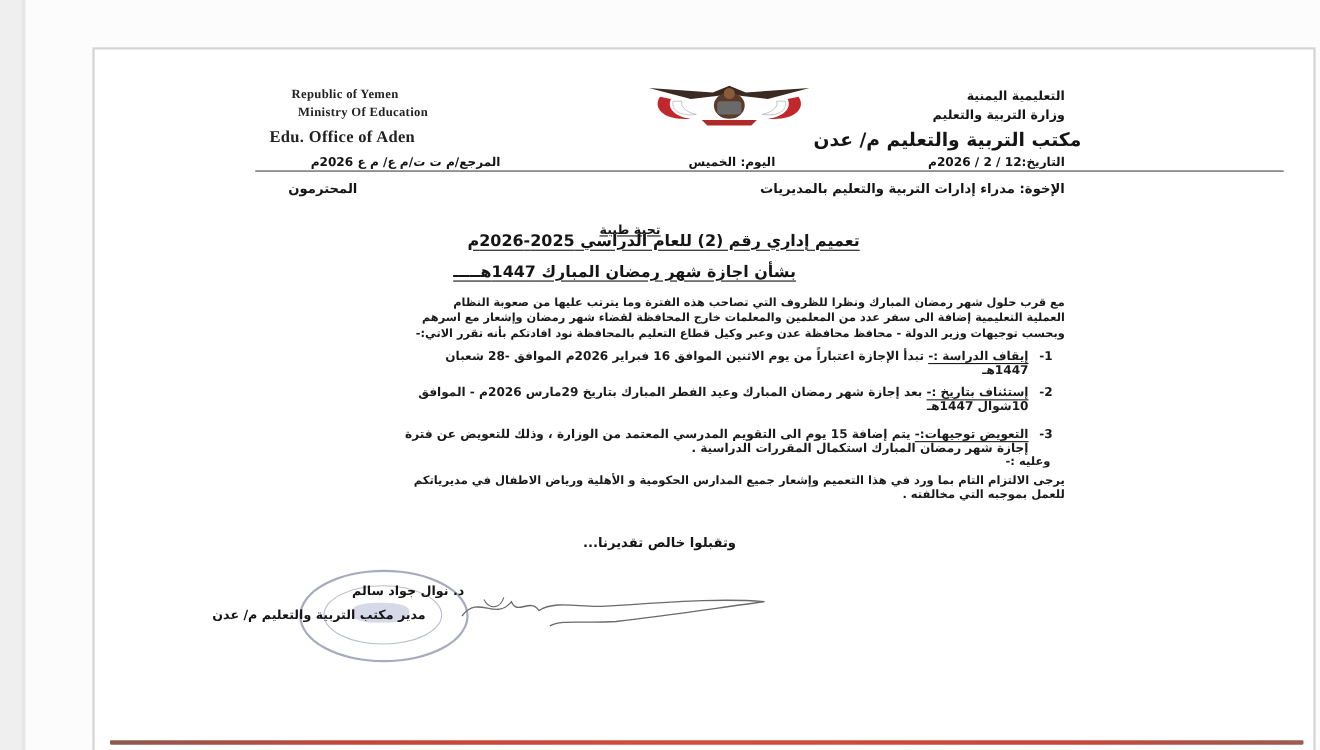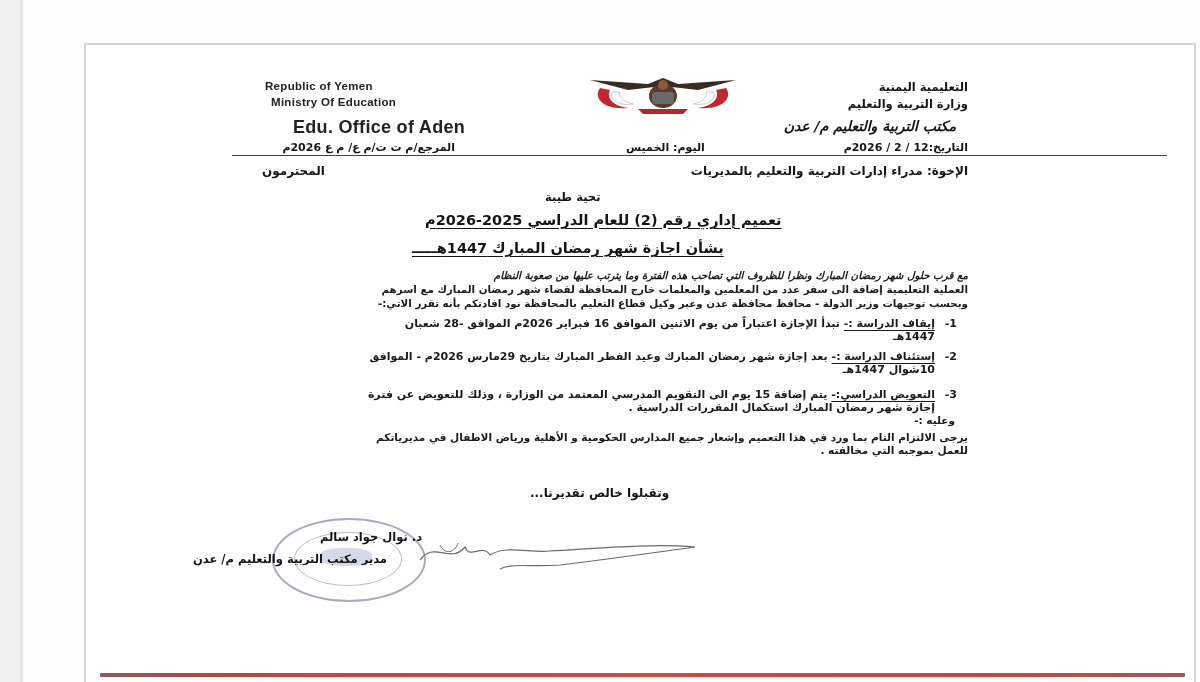--- a/index.html
+++ b/index.html
@@ -1,92 +1,92 @@
 <!DOCTYPE html>
 <html><head>
 <meta charset="utf-8">
 <style>
   html,body{margin:0;padding:0;}
   body{width:1200px;height:682px;overflow:hidden;background:#fcfcfc;position:relative;font-family:"DejaVu Sans",sans-serif;color:#111;}
   .left-strip{position:absolute;left:0;top:0;width:20px;height:682px;background:#efefef;border-right:3px solid #e6e6e6;}
   .page{position:absolute;left:84px;top:43px;width:1112px;height:660px;background:#fff;border:2px solid #d4d4d4;border-right:2px solid #d4d4d4;box-sizing:border-box;}
   .abs{position:absolute;white-space:nowrap;}
-  .en{font-family:Liberation Sans, sans-serif;font-weight:bold;color:#222;letter-spacing:0.3px;}
+  .en{font-family:Liberation Serif, serif;font-weight:bold;color:#222;letter-spacing:0.3px;}
   .ar{font-family:"DejaVu Sans",sans-serif;font-weight:bold;direction:rtl;color:#151515;}
   .ar-n{font-family:"DejaVu Sans",sans-serif;direction:rtl;color:#1a1a1a;font-weight:bold;}
   .u{text-decoration:underline;text-underline-offset:3px;}
   .hr{position:absolute;height:1px;background:#444;}
   .footer-rule{position:absolute;left:100px;top:673px;width:1085px;height:4px;background:linear-gradient(90deg,#8d5a50,#c2463a 20%,#d24d3a 50%,#c8473a 80%,#9b5c52);border-radius:1px;}
   .stamp{position:absolute;left:272px;top:518px;width:150px;height:80px;border:2px solid #8a8fa6;border-radius:50%;opacity:.75;}
   .stamp-inner{position:absolute;left:294px;top:532px;width:106px;height:52px;border:1px solid #9aa0b8;border-radius:50%;opacity:.7;}
   .stamp-core{position:absolute;left:320px;top:548px;width:52px;height:18px;background:#b9c0d8;border-radius:40%;opacity:.6;}
   .eagle{position:absolute;left:588px;top:76px;width:150px;height:40px;}
 </style>
 </head>
 <body>
 
 <div class="left-strip"></div>
 
 <div class="page"></div>
 
 <div class="abs en" style="left:265px;top:80px;font-size:11.5px;">Republic of Yemen</div>
 <div class="abs en" style="left:258px;top:96px;font-size:11.5px;margin-left:13px;">Ministry Of Education</div>
-<div class="abs en" style="left:245px;top:117px;font-size:18px;margin-left:48px;">Edu. Office of Aden</div>
+<div class="abs en" style="left:245px;top:117px;font-size:15px;">Edu. Office of Aden</div>
 <div class="abs ar" style="left:230px;top:141px;font-size:11px;width:225px;text-align:right;">المرجع/م ت ت/م ع/ م ع 2026م</div>
 
 <svg class="eagle" viewBox="0 0 150 40">
   <path d="M2 4 L60 8 L75 2 L90 8 L148 4 L110 14 L75 10 L40 14 Z" fill="#3a2a22"></path>
   <path d="M12 12 C5 22,15 34,40 32 C25 30,18 22,22 14 Z" fill="#c0282d"></path>
   <path d="M138 12 C145 22,135 34,110 32 C125 30,132 22,128 14 Z" fill="#c0282d"></path>
   <path d="M24 16 C22 24,30 30,45 28 C35 26,30 20,32 16 Z" fill="#fff" stroke="#999" stroke-width=".5"></path>
   <path d="M126 16 C128 24,120 30,105 28 C115 26,120 20,118 16 Z" fill="#fff" stroke="#999" stroke-width=".5"></path>
   <ellipse cx="75" cy="20" rx="14" ry="12" fill="#5a3a2a"></ellipse>
   <circle cx="75" cy="9" r="5" fill="#8a5a3a"></circle>
   <rect x="64" y="16" width="22" height="12" rx="3" fill="#6a6a6a"></rect>
   <path d="M50 33 L100 33 L95 38 L55 38 Z" fill="#b02a2a"></path>
 </svg>
 
 <div class="abs ar" style="right:232px;top:80px;font-size:11.5px;">التعليمية اليمنية</div>
 <div class="abs ar" style="right:232px;top:97px;font-size:11.5px;">وزارة التربية والتعليم</div>
-<div class="abs ar" style="right:244px;top:118px;font-size:14px;font-style:italic;">مكتب التربية والتعليم م/ عدن</div>
+<div class="abs ar" style="right:217px;top:118px;font-size:17px;">مكتب التربية والتعليم م/ عدن</div>
 <div class="abs ar" style="right:232px;top:141px;font-size:11px;">التاريخ:12 / 2 / 2026م</div>
 
 <div class="abs ar" style="left:595px;top:141px;font-size:11px;margin-left:31px;">اليوم: الخميس</div>
 
 <div class="hr" style="left:232px;top:155px;width:935px;"></div>
 
 <div class="abs ar" style="right:232px;top:164px;font-size:12px;">الإخوة: مدراء إدارات التربية والتعليم بالمديريات</div>
 <div class="abs ar" style="left:262px;top:164px;font-size:12px;">المحترمون</div>
 
-<div class="abs ar" style="left:545px;top:190px;font-size:11.5px;">تحية طيبة</div>
+<div class="abs ar" style="left:545px;top:202px;font-size:11.5px;text-decoration:underline;">تحية طيبة</div>
 
 <div class="abs ar u" style="left:425px;top:212px;font-size:14.5px;">تعميم إداري رقم (2) للعام الدراسي 2025-2026م</div>
 <div class="abs ar u" style="left:412px;top:240px;font-size:14.5px;">بشأن اجازة شهر رمضان المبارك 1447هـــــ</div>
 
-<div class="abs ar-n" style="right:232px;top:269px;font-size:10.3px;width:940px;text-align:right;font-style:italic;">مع قرب حلول شهر رمضان المبارك ونظرا للظروف التي تصاحب هذه الفترة وما يترتب عليها من صعوبة النظام</div>
-<div class="abs ar-n" style="right:232px;top:283px;font-size:10.3px;width:940px;text-align:right;">العملية التعليمية إضافة الى سفر عدد من المعلمين والمعلمات خارج المحافظة لقضاء شهر رمضان المبارك مع اسرهم</div>
+<div class="abs ar-n" style="right:232px;top:269px;font-size:10.3px;width:940px;text-align:right;">مع قرب حلول شهر رمضان المبارك ونظرا للظروف التي تصاحب هذه الفترة وما يترتب عليها من صعوبة النظام</div>
+<div class="abs ar-n" style="right:232px;top:283px;font-size:10.3px;width:940px;text-align:right;">العملية التعليمية إضافة الى سفر عدد من المعلمين والمعلمات خارج المحافظة لقضاء شهر رمضان وإشعار مع اسرهم</div>
 <div class="abs ar-n" style="right:232px;top:297px;font-size:10.3px;width:940px;text-align:right;">وبحسب توجيهات وزير الدولة - محافظ محافظة عدن وعبر وكيل قطاع التعليم بالمحافظة نود افادتكم بأنه تقرر الاتي:-</div>
 
 <div class="abs ar-n" style="right:243px;top:317px;font-size:11px;">1-</div>
 <div class="abs ar-n" style="right:265px;top:317px;font-size:11px;">
   <span class="u">إيقاف الدراسة :-</span>
   <span>تبدأ الإجازة اعتباراً من يوم الاثنين الموافق 16 فبراير 2026م الموافق -28 شعبان</span>
 </div>
 <div class="abs ar-n" style="right:265px;top:330px;font-size:11px;">1447هـ</div>
 
 <div class="abs ar-n" style="right:243px;top:350px;font-size:11px;">2-</div>
 <div class="abs ar-n" style="right:265px;top:350px;font-size:11px;">
-  <span class="u">إستئناف الدراسة :-</span>
+  <span class="u">إستئناف بتاريخ :-</span>
   <span>بعد إجازة شهر رمضان المبارك وعيد الفطر المبارك بتاريخ 29مارس 2026م - الموافق</span>
 </div>
 <div class="abs ar-n" style="right:265px;top:363px;font-size:11px;">10شوال 1447هـ</div>
 
 <div class="abs ar-n" style="right:243px;top:388px;font-size:11px;">3-</div>
 <div class="abs ar-n" style="right:265px;top:388px;font-size:11px;">
-  <span class="u">التعويض الدراسي:-</span>
+  <span class="u">التعويض توجيهات:-</span>
   <span>يتم إضافة 15 يوم الى التقويم المدرسي المعتمد من الوزارة ، وذلك للتعويض عن فترة</span>
 </div>
 <div class="abs ar-n" style="right:265px;top:401px;font-size:11px;">إجازة شهر رمضان المبارك استكمال المقررات الدراسية .</div>
 
 <div class="abs ar-n" style="right:245px;top:414px;font-size:10.5px;">وعليه :-</div>
 
 <div class="abs ar-n" style="right:232px;top:431px;font-size:10.5px;">يرجى الالتزام التام بما ورد في هذا التعميم وإشعار جميع المدارس الحكومية و الأهلية ورياض الاطفال في مديرياتكم</div>
 <div class="abs ar-n" style="right:232px;top:444px;font-size:10.5px;">للعمل بموجبه التي مخالفته .</div>
 
 <div class="abs ar" style="left:530px;top:486px;font-size:12px;">وتقبلوا خالص تقديرنا...</div>

